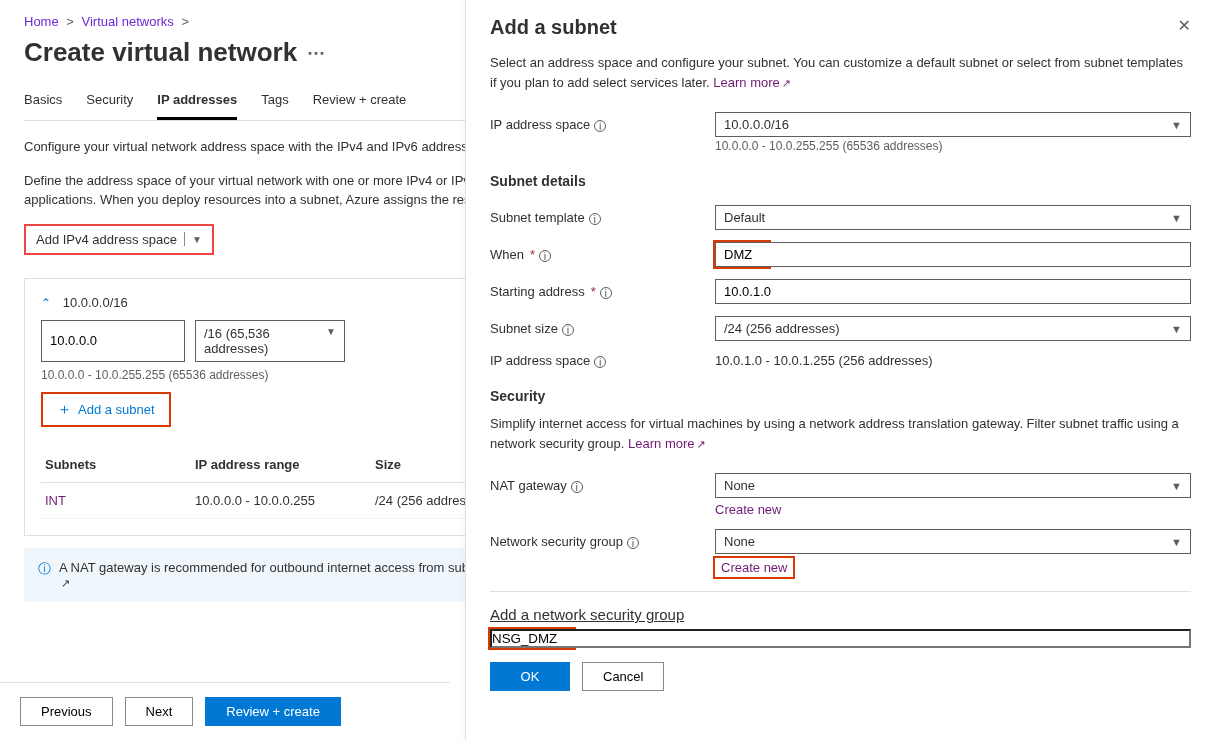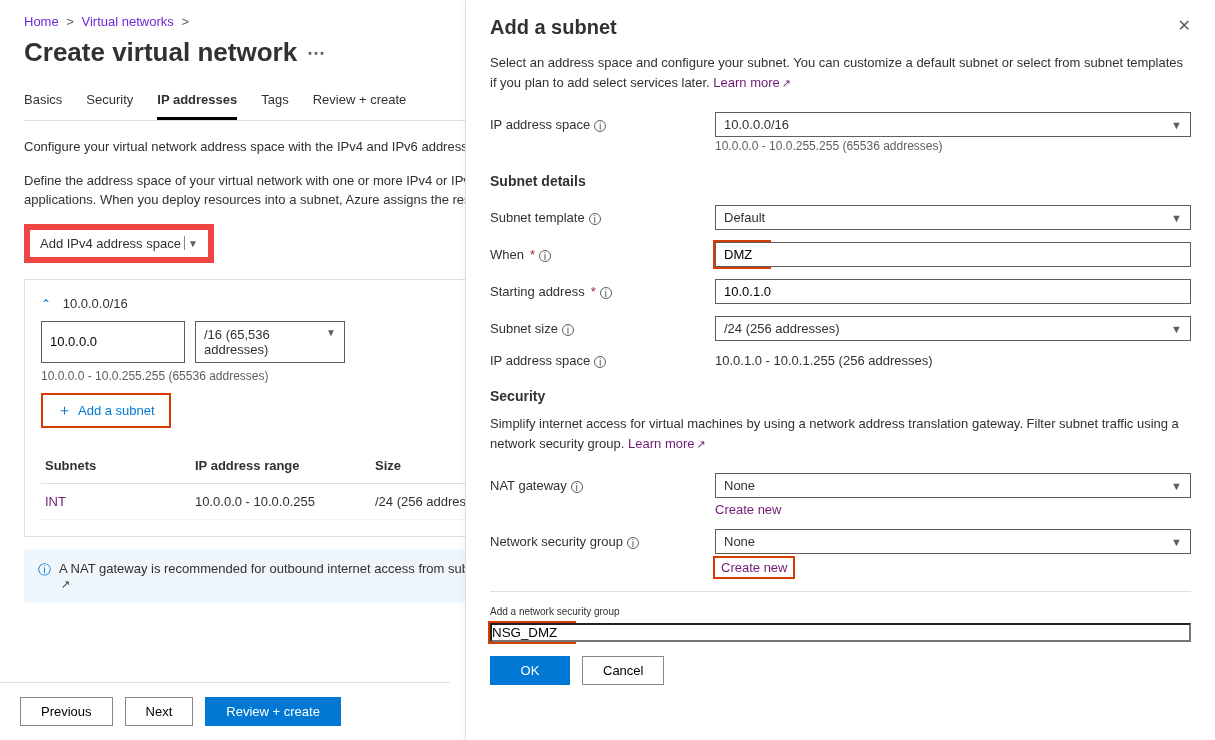--- a/index.html
+++ b/index.html
@@ -19,23 +19,23 @@
     .breadcrumb a { color: #6d28d9; text-decoration: none; cursor: pointer; }
     .breadcrumb .sep { color: #605e5c; padding: 0 4px; }
     .page-title { font-size: 26px; font-weight: 600; padding-bottom: 14px; display:flex; align-items:center; gap:10px;}
     .tabs { display: flex; gap: 24px; border-bottom: 1px solid #e1dfdd; margin-bottom: 16px; }
     .tabs .tab { padding: 10px 0; cursor: pointer; color: #323130; }
     .tabs .tab.active { color: #323130; border-bottom: 3px solid #000000; font-weight: 600; }
     .body-text { line-height: 1.5; color: #323130; padding-bottom: 14px; }
     .link { color: #701a75; cursor: pointer; text-decoration: none; }
     .ext-icon { font-size: 11px; padding-left: 2px; }
     .dropdown-bar {
-      border: 6px solid #ef4444; padding: 6px 10px; width: 190px;
+      border: 2px solid #ef4444; padding: 6px 10px; width: 190px;
       display: flex; justify-content: space-between; align-items: center;
-      cursor: pointer; margin-bottom: 16px;
+      cursor: pointer; margin-bottom: 23px;
     }
     .divider-v { width:1px; height:14px; background:#8a8886; }
     .card { border: 1px solid #e1dfdd; padding: 16px; margin-bottom: 12px; }
     .chev-up { color:#0078d4; font-size:12px; padding-right:8px; cursor:pointer; }
     .row-inputs { display: flex; gap: 10px; margin: 10px 0 6px; }
     .txt {
       border: 1px solid #605e5c; padding: 5px 8px; font-size: 13px;
       font-family: inherit; background:#fff;
     }
     .hint { color: #605e5c; font-size: 12px; padding-bottom: 10px; }
@@ -85,21 +85,21 @@
     .form-row .ctrl .input {
       width: 100%; border:1px solid #605e5c; padding:4px 8px; font-size:13px;
       font-family: inherit; display:flex; justify-content:space-between; align-items:center;
       background:#fff;
     }
     .chev-down { font-size:11px; color:#605e5c; }
     .sub-text { grid-column: 2; font-size:12px; color:#605e5c; padding-top:2px; }
     .sub-link { grid-column: 2; padding-top:4px; }
     .hl-red { outline: 2.5px solid #d83b01; outline-offset: 0; }
     .nsg-box { border-top:1px solid #e1dfdd; margin-top:8px; padding:14px 0 0; }
-    .nsg-title { font-size:10px; padding-bottom:6px; }
+    .nsg-title { font-size:15px; padding-bottom:6px;text-decoration:underline; }
     .ok-cancel { display:flex; gap:12px; padding: 14px 0 20px; }
     .ok-cancel .btn-primary { min-width:80px; }
     .ok-cancel .btn-default { min-width:80px; }
     .dots { color:#605e5c; font-size:18px; cursor:pointer; }
     .chev-icon { font-size:10px; color:#605e5c; }
   </style>
 </head>
 <body>
 
 <div class="page">

